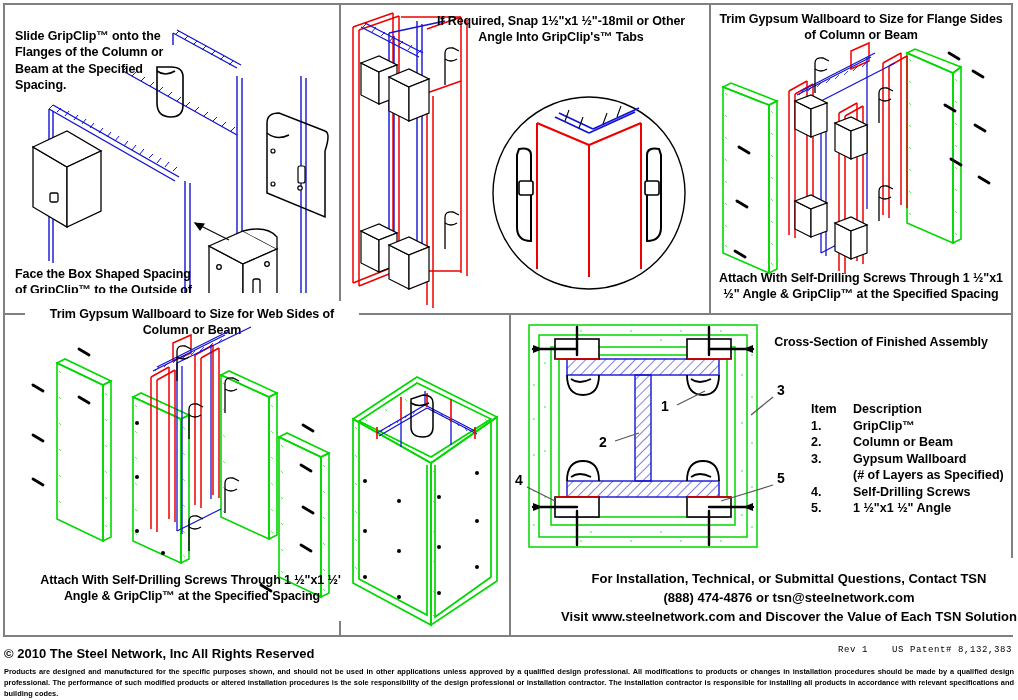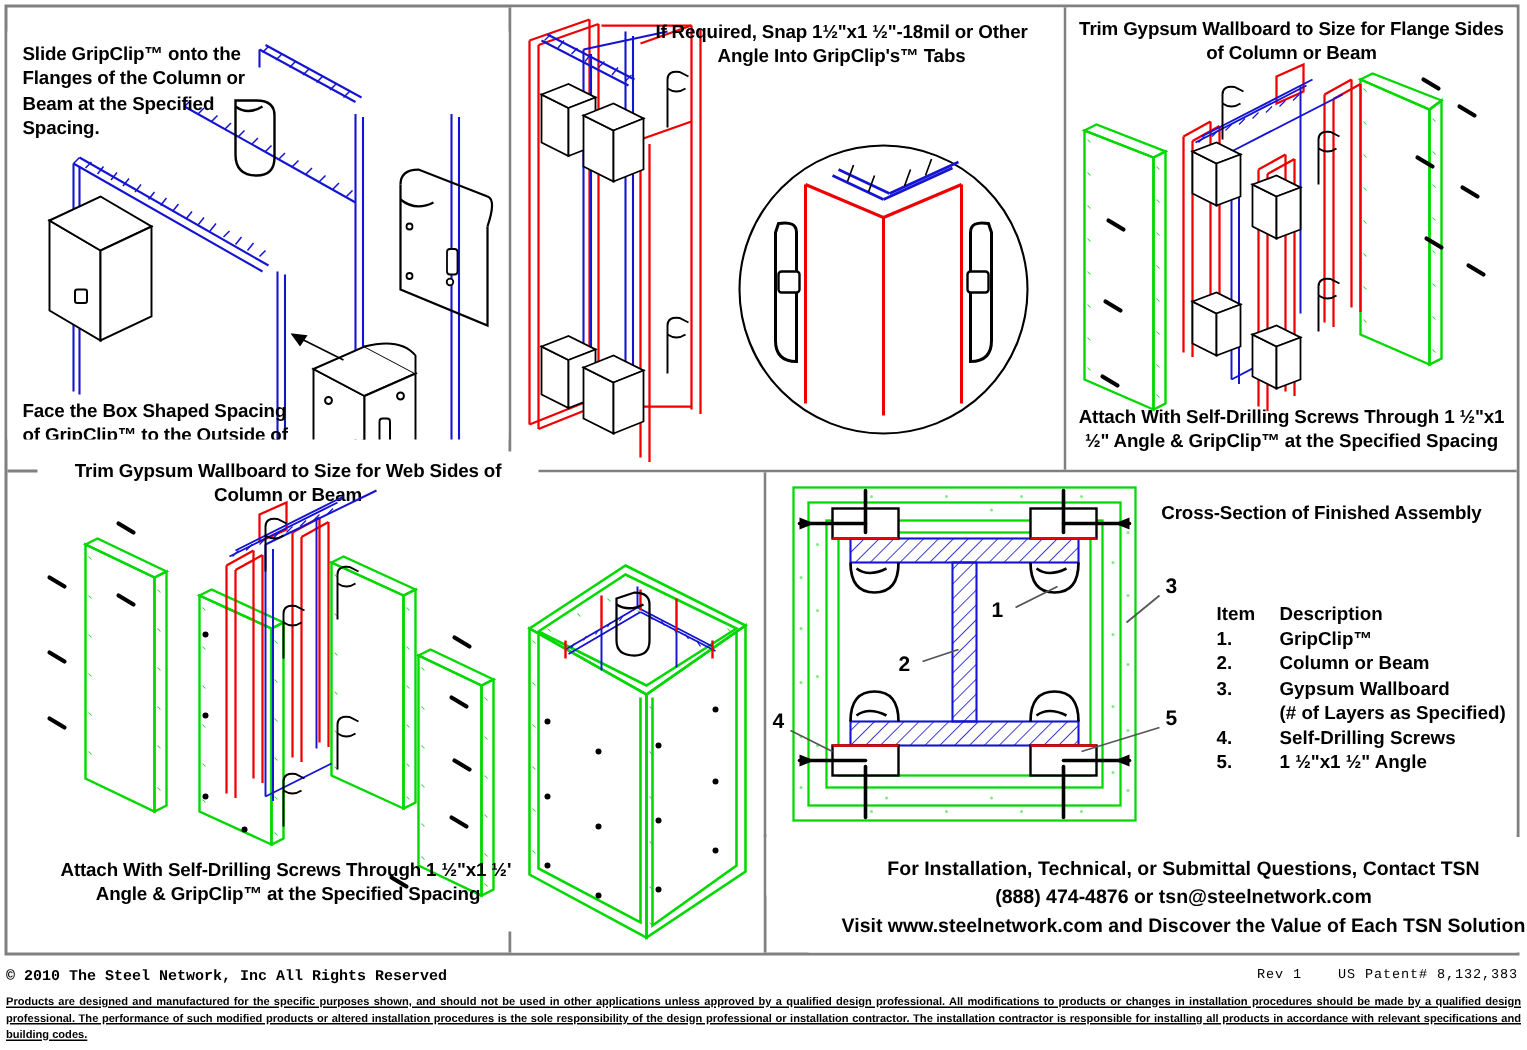--- a/index.html
+++ b/index.html
@@ -27,23 +27,23 @@
   .legend{position:absolute;font-size:12.5px;font-weight:bold;line-height:1.32;}
   .legrow{display:flex;}
   .legnum{width:30px;text-align:left;padding-right:12px;}
   .legdesc{white-space:nowrap;}
 
   
   .contact{font-size:13px;font-weight:bold;text-align:center;line-height:1.45;}
 
   
   .foot{position:absolute;left:4px;top:645px;width:1010px;}
-  .copy{font-size:10px;font-weight:bold;line-height:1.35;font-family:Liberation Mono, monospace;}
+  .copy{font-size:13px;font-weight:bold;line-height:1.35;}
   .fine{font-size:7.4px;line-height:1.5;text-align:justify;margin-top:3px;
-        font-weight:600;text-decoration:underline;}
+        font-weight:600;}
   .rev{position:absolute;right:2px;top:0px;font-family:"Liberation Mono",monospace;
        font-size:9px;letter-spacing:.6px;white-space:pre;}
 </style>
 </head>
 <body>
 
 <div id="sheet">
 
   <div class="grid">
 

